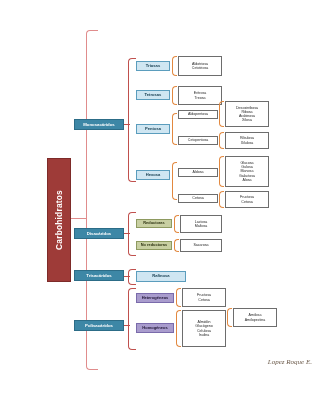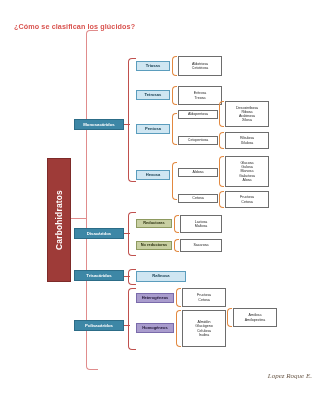--- a/index.html
+++ b/index.html
@@ -57,32 +57,31 @@
     border-right:0;
     border-top-left-radius:4px;border-bottom-left-radius:4px;
   }
   .brace.red{border-left-color:#c0504d;border-top-color:#c0504d;border-bottom-color:#c0504d;}
   .brace.pink{border-left-color:#e08c8c;border-top-color:#e08c8c;border-bottom-color:#e08c8c;}
   .stub{position:absolute;background:#e2883f;height:1.1px;}
   .stub.red{background:#c0504d;}
   .stub.pink{background:#e08c8c;}
 
   .signature{
-    position:absolute;right:8px;top:372px;
+    position:absolute;right:8px;top:358px;
     font-family:"Liberation Serif",serif;
     font-style:italic;font-size:7px;color:#6b5a4a;
     white-space:nowrap;
   }
 </style>
 </head>
 <body>
 
 <div id="page">
 
-  <div class="title">¿Cómo se clasifican los glúcidos?</div>
 
   <div class="brace pink" style="left:86px;top:30px;width:12px;height:340px;"></div>
   <div class="stub pink" style="left:69px;top:218px;width:18px;"></div>
 
   <div class="root-box">
     <span>Carbohidratos</span>
   </div>
 
   <div class="node lvl2" style="left:74px;top:119px;width:50px;">
     <span>Monosacáridos</span>

